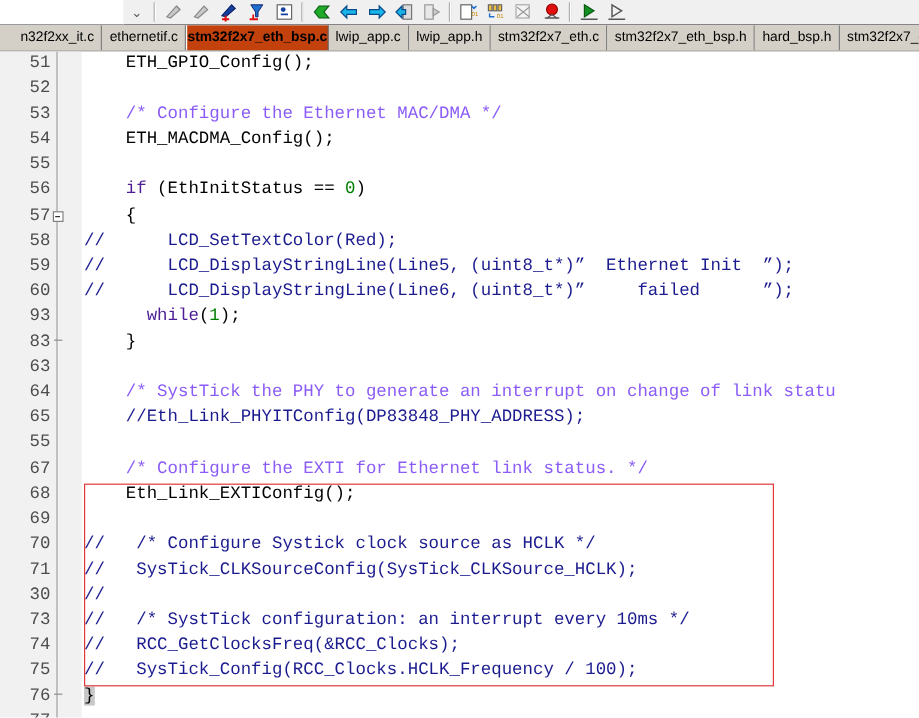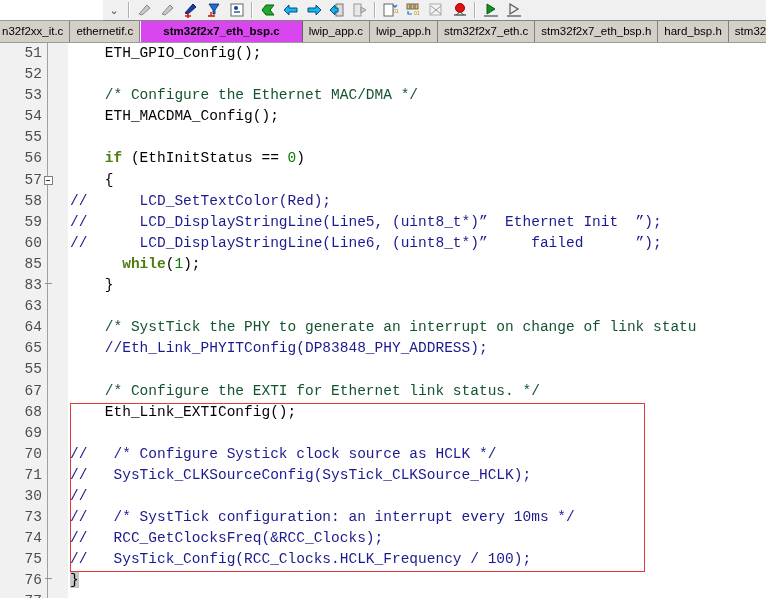--- a/index.html
+++ b/index.html
@@ -60,27 +60,27 @@
   }
   .tab {
     display: flex;
     align-items: center;
     padding: 0 6px;
     border-right: 1px solid #808080;
     background: #d4d0c8;
     line-height: 1;
   }
   .tab.active {
-    background: #d946ef;
+    background: #c2410c;
     font-weight: bold;
     border-left: 1px solid #ffffff;
     border-right: 1px solid #606060;
-    padding: 0 22px;
-  }
-  .tab.clipped-left { padding-left: 2px; }
+    padding: 0 0;
+  }
+  .tab.clipped-left { padding-left: 17px; }
 
   
   #editor {
     position: relative;
     height: 571px;
     background: #ffffff;
     overflow: hidden;
   }
   #gutter {
     position: absolute;
@@ -149,22 +149,22 @@
     vertical-align: middle;
     margin-bottom: 4px;
   }
   .ctext {
     position: absolute;
     left: 70px;
     top: 0;
   }
 
   
-  .kw   { color: #4d7c0f; font-weight: bold; text-align: center; }
-  .cmt  { color: #14532d; }
+  .kw   { color: #4c1d95; font-weight: normal; text-align: center; }
+  .cmt  { color: #8b5cf6; }
   .cmt2 { color: #1b1b8f; }
   .num  { color: #007e00; }
   .plain{ color: #000000; }
   .brk  { background: #c8c8c8; }
 
   
   #redbox {
     position: absolute;
     left: 70px;
     top: 360px;
@@ -311,21 +311,21 @@
       <div class="row"><span class="lnum">51</span><span class="fold"></span><span class="ctext"><span class="plain">    ETH_GPIO_Config();</span></span></div>
       <div class="row"><span class="lnum">52</span><span class="fold"></span><span class="ctext"></span></div>
       <div class="row"><span class="lnum">53</span><span class="fold"></span><span class="ctext"><span class="cmt">    /* Configure the Ethernet MAC/DMA */</span></span></div>
       <div class="row"><span class="lnum">54</span><span class="fold"></span><span class="ctext"><span class="plain">    ETH_MACDMA_Config();</span></span></div>
       <div class="row"><span class="lnum">55</span><span class="fold"></span><span class="ctext"></span></div>
       <div class="row"><span class="lnum">56</span><span class="fold"></span><span class="ctext"><span class="plain">    </span><span class="kw">if</span><span class="plain"> (EthInitStatus == </span><span class="num">0</span><span class="plain">)</span></span></div>
       <div class="row"><span class="lnum">57</span><span class="fold"><span class="fold-box"></span></span><span class="ctext"><span class="plain">    {</span></span></div>
       <div class="row"><span class="lnum">58</span><span class="fold"></span><span class="ctext"><span class="cmt2">//      LCD_SetTextColor(Red);</span></span></div>
       <div class="row"><span class="lnum">59</span><span class="fold"></span><span class="ctext"><span class="cmt2">//      LCD_DisplayStringLine(Line5, (uint8_t*)”  Ethernet Init  ”);</span></span></div>
       <div class="row"><span class="lnum">60</span><span class="fold"></span><span class="ctext"><span class="cmt2">//      LCD_DisplayStringLine(Line6, (uint8_t*)”     failed      ”);</span></span></div>
-      <div class="row"><span class="lnum">85</span><span class="fold"></span><span class="ctext"><span class="plain">      </span><span class="kw">while</span><span class="plain">(</span><span class="num">1</span><span class="plain">);</span></span></div>
+      <div class="row"><span class="lnum">93</span><span class="fold"></span><span class="ctext"><span class="plain">      </span><span class="kw">while</span><span class="plain">(</span><span class="num">1</span><span class="plain">);</span></span></div>
       <div class="row"><span class="lnum">83</span><span class="fold"><span class="fold-tick"></span></span><span class="ctext"><span class="plain">    }</span></span></div>
       <div class="row"><span class="lnum">63</span><span class="fold"></span><span class="ctext"></span></div>
       <div class="row"><span class="lnum">64</span><span class="fold"></span><span class="ctext"><span class="cmt">    /* SystTick the PHY to generate an interrupt on change of link statu</span></span></div>
       <div class="row"><span class="lnum">65</span><span class="fold"></span><span class="ctext"><span class="cmt2">    //Eth_Link_PHYITConfig(DP83848_PHY_ADDRESS);</span></span></div>
       <div class="row"><span class="lnum">55</span><span class="fold"></span><span class="ctext"></span></div>
       <div class="row"><span class="lnum">67</span><span class="fold"></span><span class="ctext"><span class="cmt">    /* Configure the EXTI for Ethernet link status. */</span></span></div>
       <div class="row"><span class="lnum">68</span><span class="fold"></span><span class="ctext"><span class="plain">    Eth_Link_EXTIConfig();</span></span></div>
       <div class="row"><span class="lnum">69</span><span class="fold"></span><span class="ctext"></span></div>
       <div class="row"><span class="lnum">70</span><span class="fold"></span><span class="ctext"><span class="cmt2">//   /* Configure Systick clock source as HCLK */</span></span></div>
       <div class="row"><span class="lnum">71</span><span class="fold"></span><span class="ctext"><span class="cmt2">//   SysTick_CLKSourceConfig(SysTick_CLKSource_HCLK);</span></span></div>

